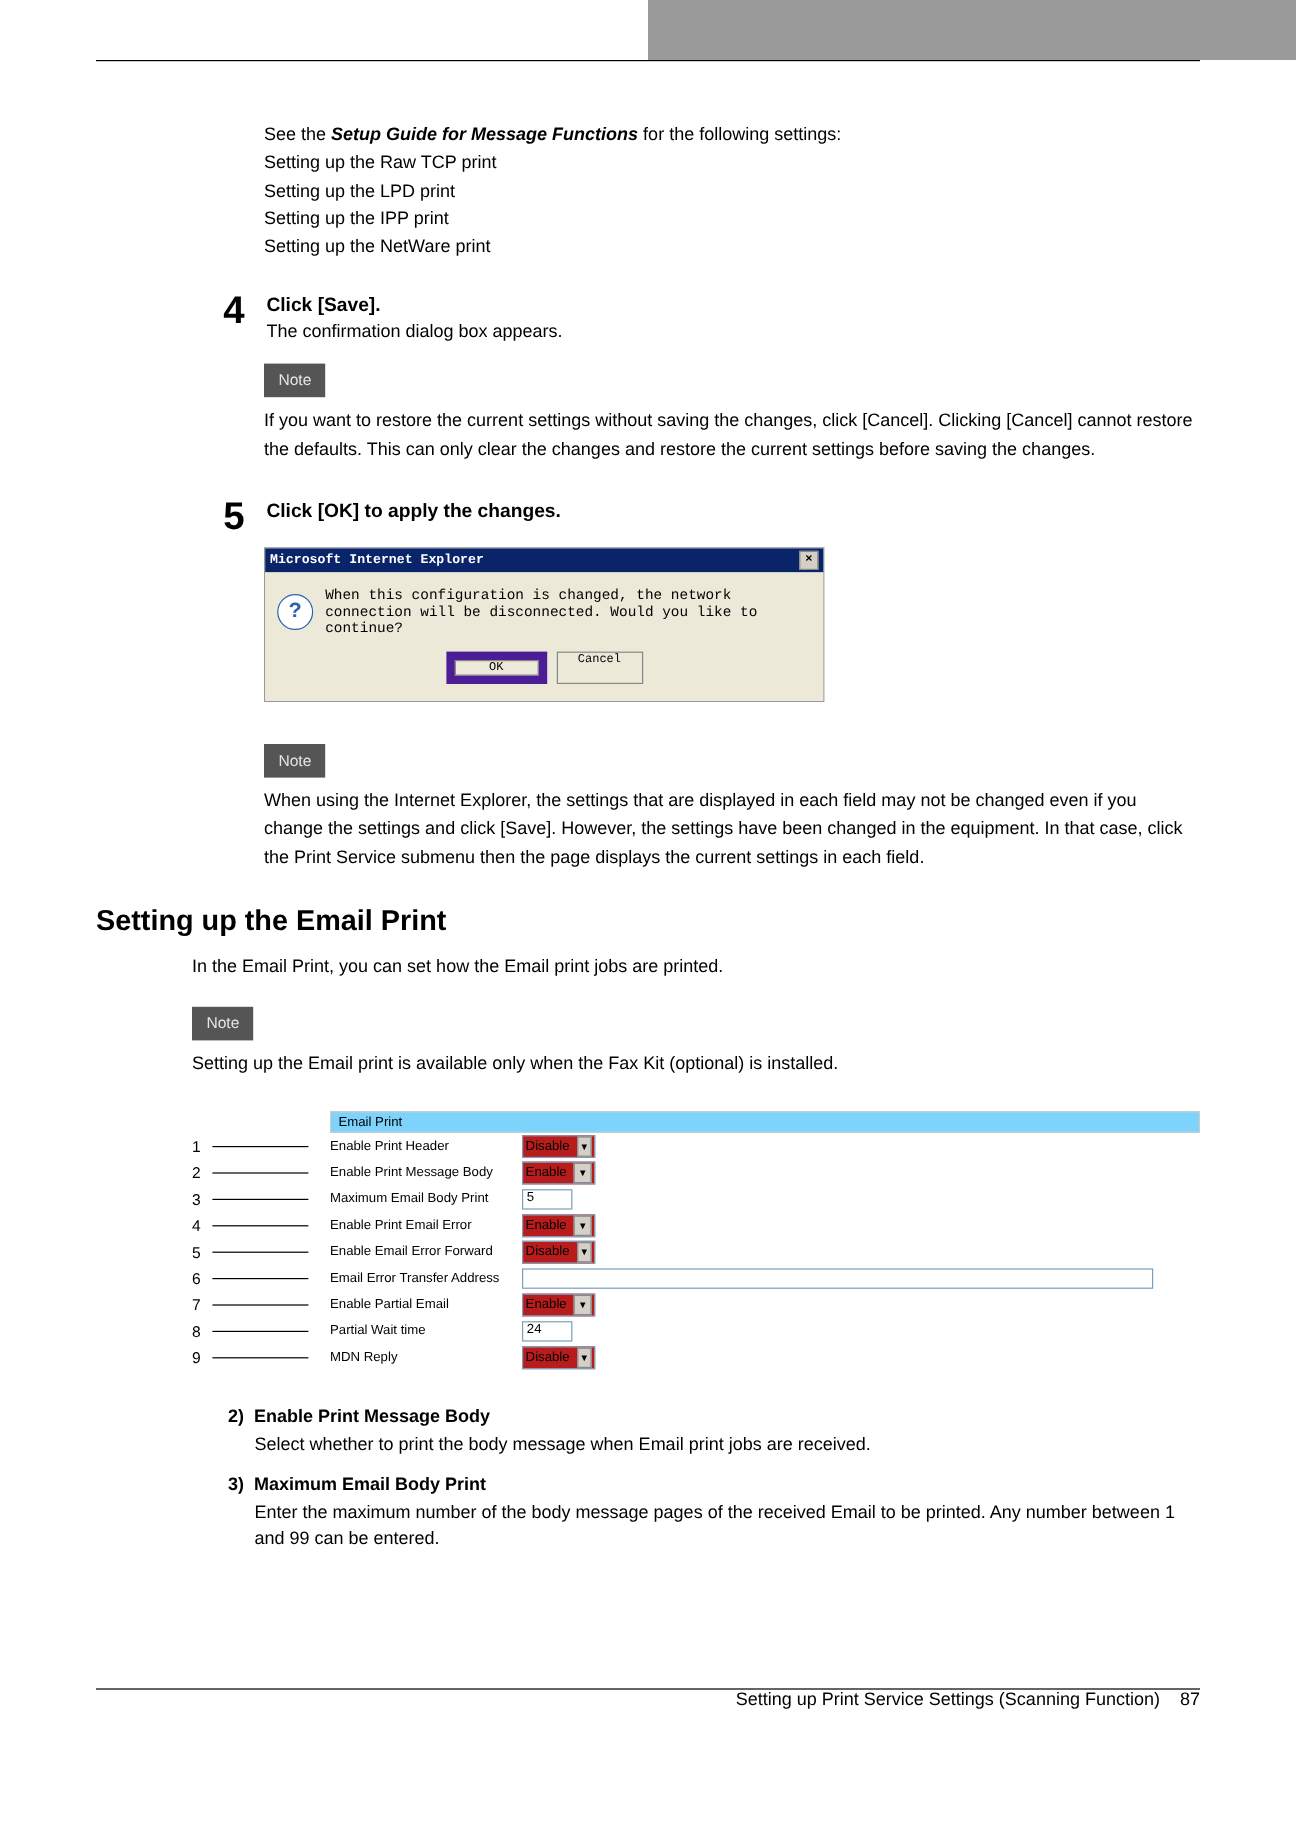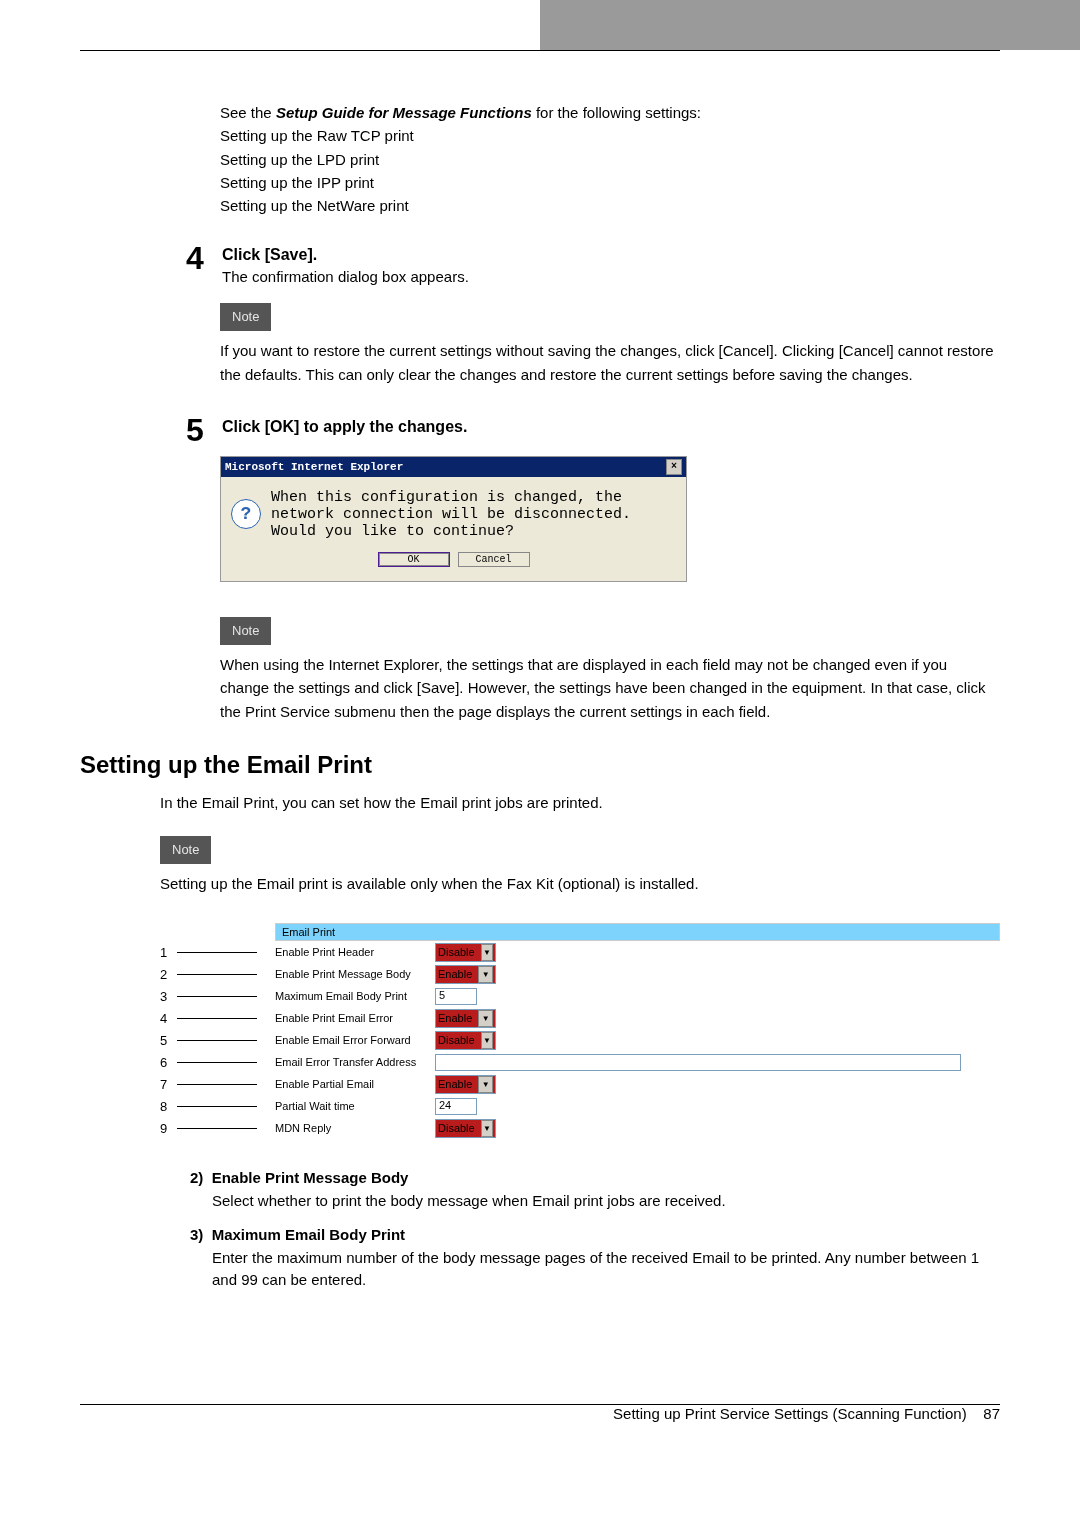--- a/index.html
+++ b/index.html
@@ -122,37 +122,37 @@
     background: #fff;
     font-weight: bold;
     font-size: 18px;
     display: flex;
     align-items: center;
     justify-content: center;
     flex-shrink: 0;
     position: relative;
   }
   .dialog-msg {
-    font-size: 15px;
+    font-size: 12px;
   }
   .dialog-buttons {
     display: flex;
     justify-content: center;
     gap: 8px;
   }
   .dialog-btn {
     font-size: 10px;
     padding: 1px 0;
     width: 70px;
     text-align: center;
     background: #ece9d8;
     border: 1px solid #888;
   }
   .dialog-btn.primary {
-    border: 1px solid #4c1d95;
+    border: 7px solid #4c1d95;
     box-shadow: inset 0 0 0 1px #888;
   }
   .section-heading {
     font-size: 24px;
     font-weight: bold;
     margin: 10px 0 15px 0;
   }
   .section-intro {
     margin-left: 80px;
     margin-bottom: 25px;

